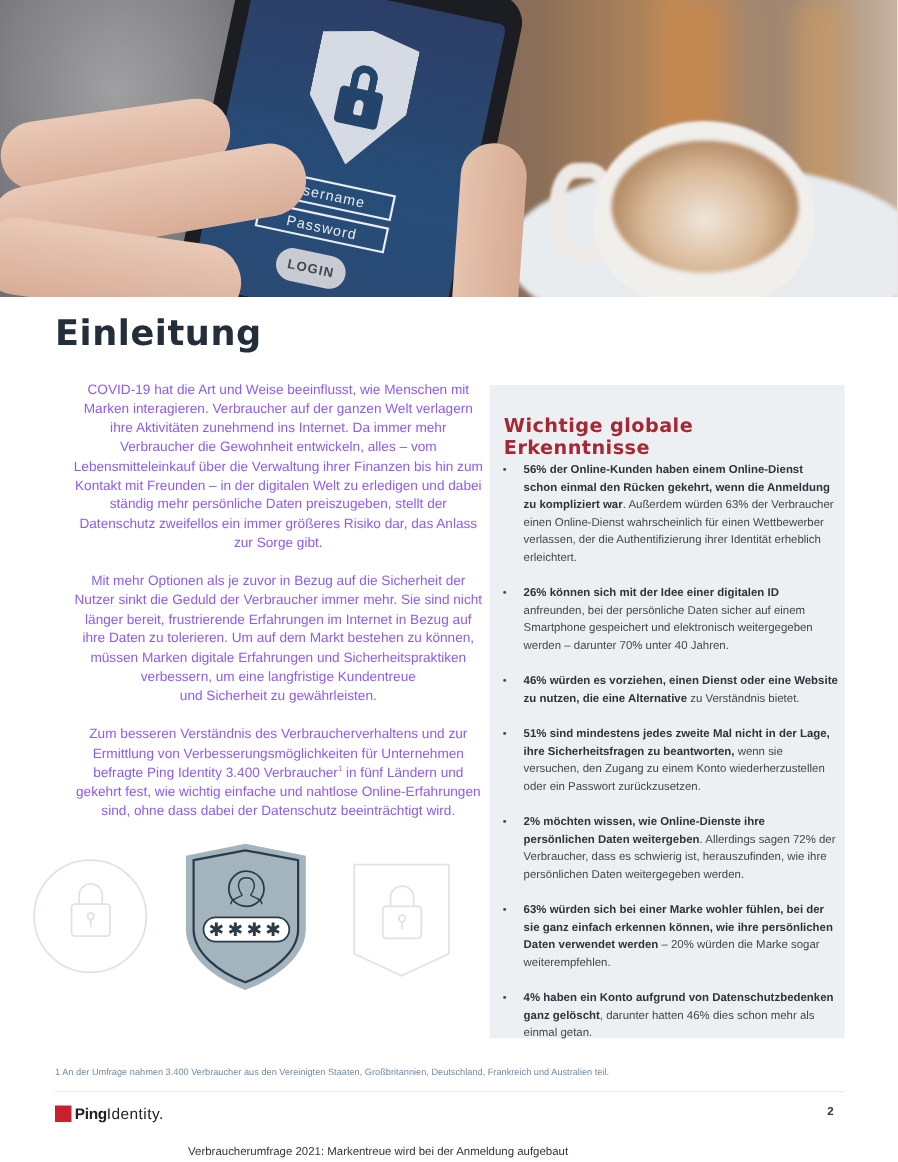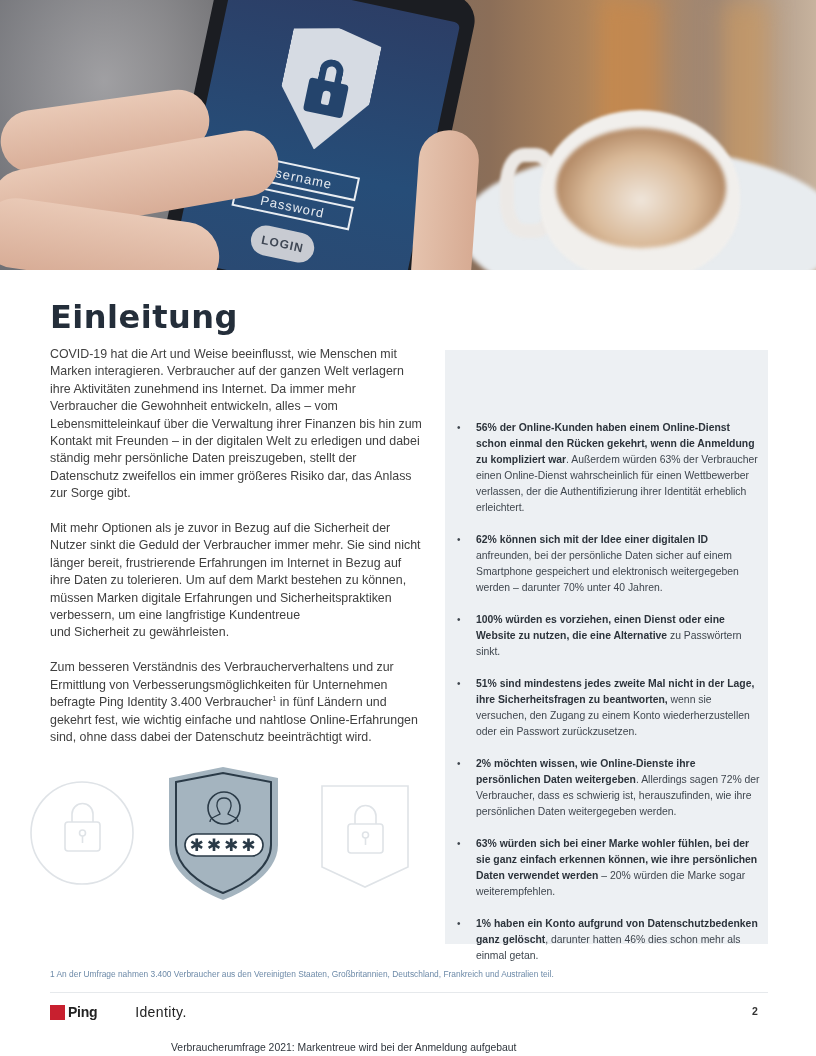--- a/index.html
+++ b/index.html
@@ -29,43 +29,43 @@
     .screen .f2 { top:202px; }
     .screen .login { position:absolute; left:72px; top:238px; width:64px; height:30px; border-radius:15px; background:#c8cbd2; color:#3f4754; font-size:12px; font-weight:bold; letter-spacing:1px; display:flex; align-items:center; justify-content:center; }
     .hand-left { position:absolute; left:-40px; top:80px; width:330px; height:220px; }
     .finger { position:absolute; background: linear-gradient(180deg,#e9c9b6,#d8ad97); border-radius: 40px; }
     .f-a { left:40px; top:20px; width:210px; height:62px; transform: rotate(-8deg); }
     .f-b { left:30px; top:70px; width:290px; height:66px; transform: rotate(-10deg); }
     .f-c { left:20px; top:130px; width:240px; height:70px; transform: rotate(8deg); }
     .hand-right { position:absolute; left:415px; top:130px; width:60px; height:170px; background: linear-gradient(90deg,#e5c3ae,#d7ab93); border-radius: 30px; transform: rotate(4deg); }
 
     
-    .title { position:absolute; left:50px; top:298px; font-family:"DejaVu Sans", sans-serif; font-weight:bold; font-size:32px; color:#242e3a; letter-spacing:0.5px; }
-    .intro { position:absolute; left:50px; top:346px; width:372px; font-size:12.4px; line-height:17.4px; color:#404040; }
+    .title { position:absolute; left:50px; top:284px; font-family:"DejaVu Sans", sans-serif; font-weight:bold; font-size:32px; color:#242e3a; letter-spacing:0.5px; }
+    .intro { position:absolute; left:67px; top:346px; width:372px; font-size:12.4px; line-height:17.4px; color:#8b5cf6;text-align:center; }
     .intro p { margin-bottom:17.4px; }
     .intro sup { font-size:7px; vertical-align: super; line-height:0; }
 
     
     .icons { position:absolute; left:20px; top:750px; width:420px; height:160px; }
 
     
     .panel { position:absolute; left:445px; top:350px; width:323px; height:594px; background:#edf0f3; }
     .panel-title { position:absolute; left:13px; top:28px; font-family:"DejaVu Sans", sans-serif; font-size:17.5px; color:#a52834; letter-spacing:0.4px; }
     .panel ul { position:absolute; left:12px; top:70px; width:305px; list-style:none; }
     .panel li { position:relative; padding-left:19px; font-size:10.4px; line-height:16px; color:#3f464e; margin-bottom:16px; }
     .panel li .bullet { position:absolute; left:0; top:0; font-size:10px; color:#3f464e; }
     .panel li b { font-weight:bold; color:#2c333b; }
 
     
     .footnote { position:absolute; left:50px; top:969px; font-size:8.4px; color:#6d8aa8;text-align:center; }
     .divider { position:absolute; left:50px; top:992px; width:718px; height:1px; background:#e6e9ec; }
     .logo { position:absolute; left:50px; top:1004px; height:16px; display:flex; align-items:flex-end; }
     .logo .sq { width:15px; height:15px; background:#c8202f; margin-right:3px; }
     .logo .ping { font-size:14px; font-weight:bold; color:#222; letter-spacing:-0.3px; }
-    .logo .ident { font-size:14px; color:#222; letter-spacing:0.4px; font-weight:normal;margin-left:38px; }
+    .logo .ident { font-size:14px; color:#222; letter-spacing:0.4px; font-weight:normal; }
     .footer-title { position:absolute; left:171px; top:1042px; font-size:10.4px; color:#2f353c; }
     .page-num { position:absolute; left:752px; top:1005px; font-size:10.5px; font-weight:bold; color:#333; }
   </style>
 </head>
 <body>
 
 <div class="hero">
   <div class="bokeh3"></div>
   <div class="bokeh1"></div>
   <div class="bokeh2"></div>
@@ -126,28 +126,29 @@
       <path d="M302 36 L388 36 L388 117 L345 137 L302 117 Z"></path>
       <rect x="328" y="74" width="35" height="29" rx="3"></rect>
       <path d="M335 74 v-8 a10 10 0 0 1 21 0 v8"></path>
       <circle cx="345.5" cy="85" r="3"></circle>
       <line x1="345.5" y1="88" x2="345.5" y2="95"></line>
     </g>
   </svg>
 </div>
 
 <div class="panel">
+  <h2 class="panel-title">Wichtige globale Erkenntnisse</h2>
   <ul>
     <li><span class="bullet">•</span><b>56% der Online-Kunden haben einem Online-Dienst schon einmal den Rücken gekehrt, wenn die Anmeldung zu kompliziert war</b><span>. Außerdem würden 63% der Verbraucher einen Online-Dienst wahrscheinlich für einen Wettbewerber verlassen, der die Authentifizierung ihrer Identität erheblich erleichtert.</span></li>
-    <li><span class="bullet">•</span><b>62% können sich mit der Idee einer digitalen ID</b><span> anfreunden, bei der persönliche Daten sicher auf einem Smartphone gespeichert und elektronisch weitergegeben werden – darunter 70% unter 40 Jahren.</span></li>
-    <li><span class="bullet">•</span><b>100% würden es vorziehen, einen Dienst oder eine Website zu nutzen, die eine Alternative</b><span> zu Passwörtern sinkt.</span></li>
+    <li><span class="bullet">•</span><b>26% können sich mit der Idee einer digitalen ID</b><span> anfreunden, bei der persönliche Daten sicher auf einem Smartphone gespeichert und elektronisch weitergegeben werden – darunter 70% unter 40 Jahren.</span></li>
+    <li><span class="bullet">•</span><b>46% würden es vorziehen, einen Dienst oder eine Website zu nutzen, die eine Alternative</b><span> zu Verständnis bietet.</span></li>
     <li><span class="bullet">•</span><b>51% sind mindestens jedes zweite Mal nicht in der Lage, ihre Sicherheitsfragen zu beantworten,</b><span> wenn sie versuchen, den Zugang zu einem Konto wiederherzustellen oder ein Passwort zurückzusetzen.</span></li>
     <li><span class="bullet">•</span><b>2% möchten wissen, wie Online-Dienste ihre persönlichen Daten weitergeben</b><span>. Allerdings sagen 72% der Verbraucher, dass es schwierig ist, herauszufinden, wie ihre persönlichen Daten weitergegeben werden.</span></li>
     <li><span class="bullet">•</span><b>63% würden sich bei einer Marke wohler fühlen, bei der sie ganz einfach erkennen können, wie ihre persönlichen Daten verwendet werden</b><span> – 20% würden die Marke sogar weiterempfehlen.</span></li>
-    <li><span class="bullet">•</span><b>1% haben ein Konto aufgrund von Datenschutzbedenken ganz gelöscht</b><span>, darunter hatten 46% dies schon mehr als einmal getan.</span></li>
+    <li><span class="bullet">•</span><b>4% haben ein Konto aufgrund von Datenschutzbedenken ganz gelöscht</b><span>, darunter hatten 46% dies schon mehr als einmal getan.</span></li>
   </ul>
 </div>
 
 <div class="footnote">1 An der Umfrage nahmen 3.400 Verbraucher aus den Vereinigten Staaten, Großbritannien, Deutschland, Frankreich und Australien teil.</div>
 <div class="divider"></div>
 <div class="logo">
   <span class="sq"></span>
   <span class="ping">Ping</span>
   <span class="ident">Identity.</span>
 </div>

